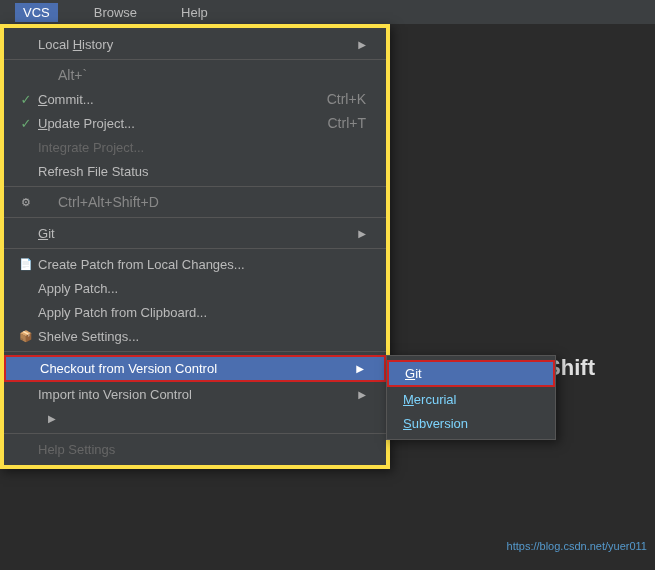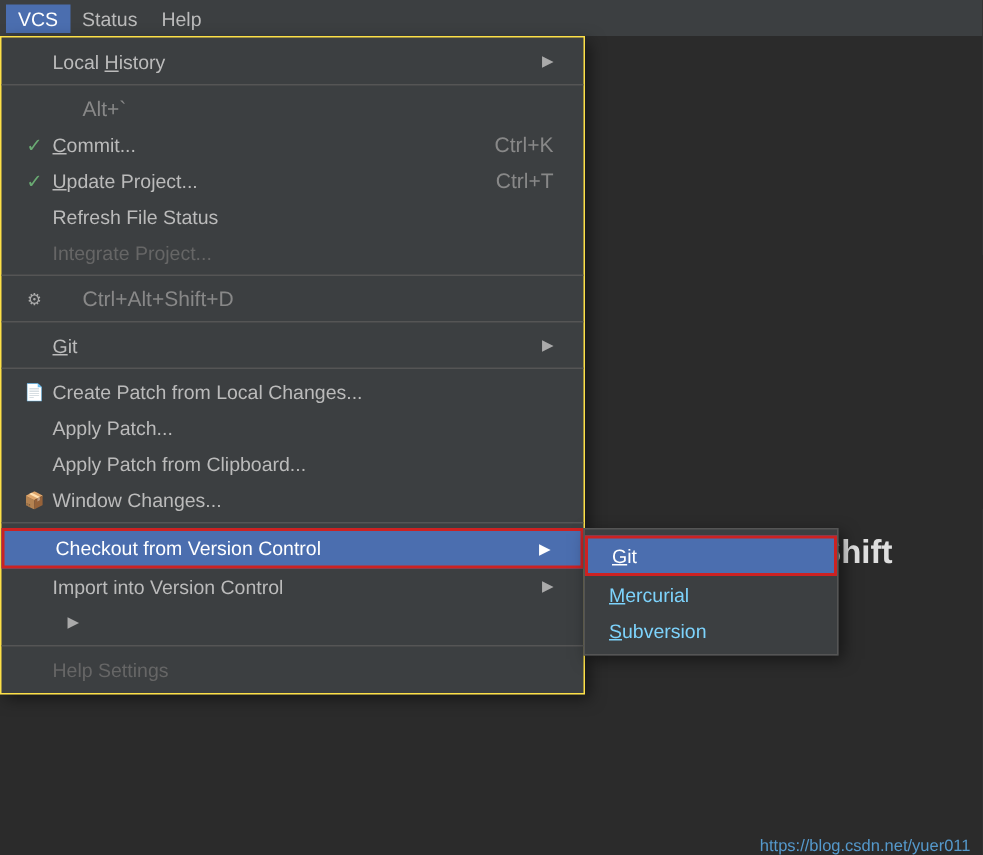--- a/index.html
+++ b/index.html
@@ -22,22 +22,23 @@
     }
 
     
     .menu-bar {
       position: absolute;
       top: 0; left: 0; right: 0;
       height: 24px;
       background: #3c3f41;
       display: flex;
       align-items: center;
-      padding: 0 4px;
+      padding: 0 15px;
       z-index: 100;
+      gap: 28px;
     }
 
     .menu-bar-item {
       padding: 2px 8px;
       color: #bbbbbb;
       cursor: pointer;
       font-size: 13px;
     }
 
     .menu-bar-item.active {
@@ -45,21 +46,21 @@
       color: #ffffff;
     }
 
     
     .dropdown-menu {
       position: absolute;
       top: 24px;
       left: 0px;
       width: 390px;
       background: #3c3f41;
-      border: 1px solid #fde047;
+      border: 4px solid #fde047;
       z-index: 200;
       padding: 4px 0;
       box-shadow: 3px 3px 10px rgba(0,0,0,0.5);
     }
 
     .menu-item {
       display: flex;
       align-items: center;
       padding: 4px 20px 4px 30px;
       cursor: pointer;
@@ -145,21 +146,21 @@
       color: #ffffff;
       font-size: 22px;
       font-weight: bold;
       z-index: 50;
       opacity: 0.85;
     }
 
     
     .url-footer {
       position: absolute;
-      bottom: 0;
+      bottom: 18px;
       right: 8px;
       font-size: 11px;
       color: #5599cc;
       z-index: 50;
       margin-top: 48px;
     }
 
     
     .checkout-highlight {
       border: 2px solid #cc2222 !important;
@@ -178,21 +179,21 @@
 <body>
 
 <div class="editor-bg"></div>
 
 <div class="shift-banner">
   <span>ouble Shift</span>
 </div>
 
 <div class="menu-bar">
   <div class="menu-bar-item active">VCS</div>
-  <div class="menu-bar-item">Status</div>
+  <div class="menu-bar-item">Browse</div>
   <div class="menu-bar-item">Help</div>
 </div>
 
 <div class="dropdown-menu">
 
   <div class="menu-item">
     <span class="icon-area"></span>
     <span class="label">Local <u>H</u>istory</span>
     <span class="arrow">▶</span>
   </div>
@@ -209,28 +210,28 @@
     <span class="label"><u>C</u>ommit...</span>
     <span class="shortcut">Ctrl+K</span>
   </div>
 
   <div class="menu-item">
     <span class="icon-area" style="color:#6aab73;">✓</span>
     <span class="label"><u>U</u>pdate Project...</span>
     <span class="shortcut">Ctrl+T</span>
   </div>
 
+  <div class="menu-item disabled">
+    <span class="icon-area"></span>
+    <span class="label">Integrate Project...</span>
+  </div>
+
   <div class="menu-item">
     <span class="icon-area"></span>
     <span class="label">Refresh File Status</span>
-  </div>
-
-  <div class="menu-item disabled">
-    <span class="icon-area"></span>
-    <span class="label">Integrate Project...</span>
   </div>
 
   <div class="menu-separator"></div>
 
   <div class="menu-item">
     <span class="icon-area" style="color:#aaaaaa; font-size:11px;">⚙</span>
     <span class="shortcut">Ctrl+Alt+Shift+D</span>
   </div>
 
   <div class="menu-separator"></div>
@@ -253,21 +254,21 @@
     <span class="label">Apply Patch...</span>
   </div>
 
   <div class="menu-item">
     <span class="icon-area"></span>
     <span class="label">Apply Patch from Clipboard...</span>
   </div>
 
   <div class="menu-item">
     <span class="icon-area" style="font-size:11px;">📦</span>
-    <span class="label">Window Changes...</span>
+    <span class="label">Shelve Settings...</span>
   </div>
 
   <div class="menu-separator"></div>
 
   <div class="menu-item checkout-highlight" style="position:relative;">
     <span class="icon-area"></span>
     <span class="label">Checkout from Version Control</span>
     <span class="arrow" style="color:#ffffff;">▶</span>
 
     <div class="submenu" style="top:-2px; left:calc(100% + 2px);">

